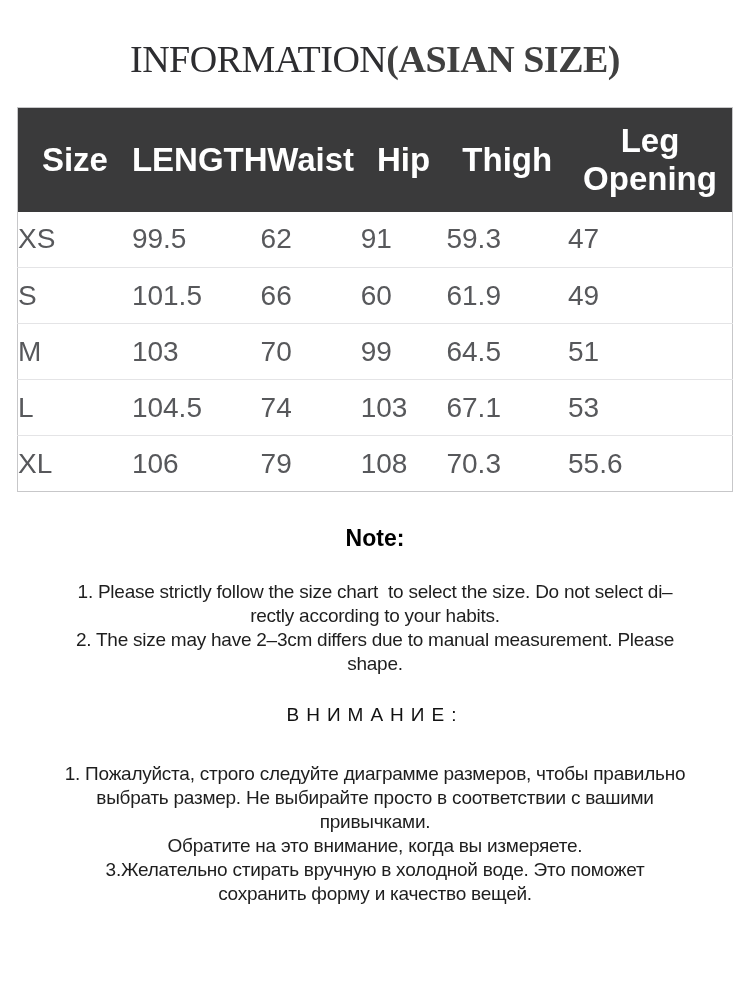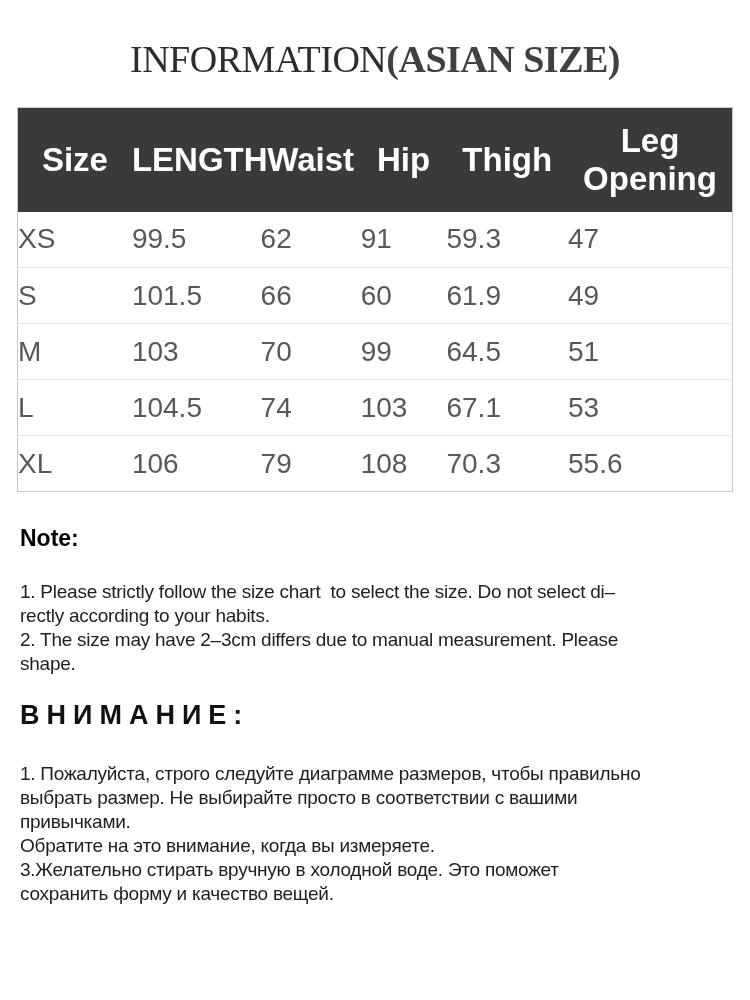--- a/index.html
+++ b/index.html
@@ -55,41 +55,42 @@
     font-size: 28px;
     font-weight: 400;
     color: #57585b;
     background: #ffffff;
   }
   .size-table tbody tr + tr td { border-top: 1px solid #e4e4e6; }
 
   .notes {
     padding: 0 20px;
     color: #1e1e1e;
+    text-align: center;
   }
   .note-heading {
     margin-top: 30px;
     font-size: 23px;
     line-height: 32px;
     font-weight: 700;
     color: #000000;
   }
   .note-lines { margin-top: 26px; }
   .note-line {
     font-size: 19px;
     line-height: 24px;
     letter-spacing: -0.25px;
     white-space: pre;
     color: #1e1e1e;
   }
   .attention-heading {
     margin-top: 26px;
-    font-size: 27px;
+    font-size: 19px;
     line-height: 26px;
-    font-weight: 700;
+    font-weight: 400;
     letter-spacing: 7px;
     color: #111111;
   }
   .attention-lines { margin-top: 34px; }
 </style>
 </head>
 <body>
 
 <div class="page">
 

